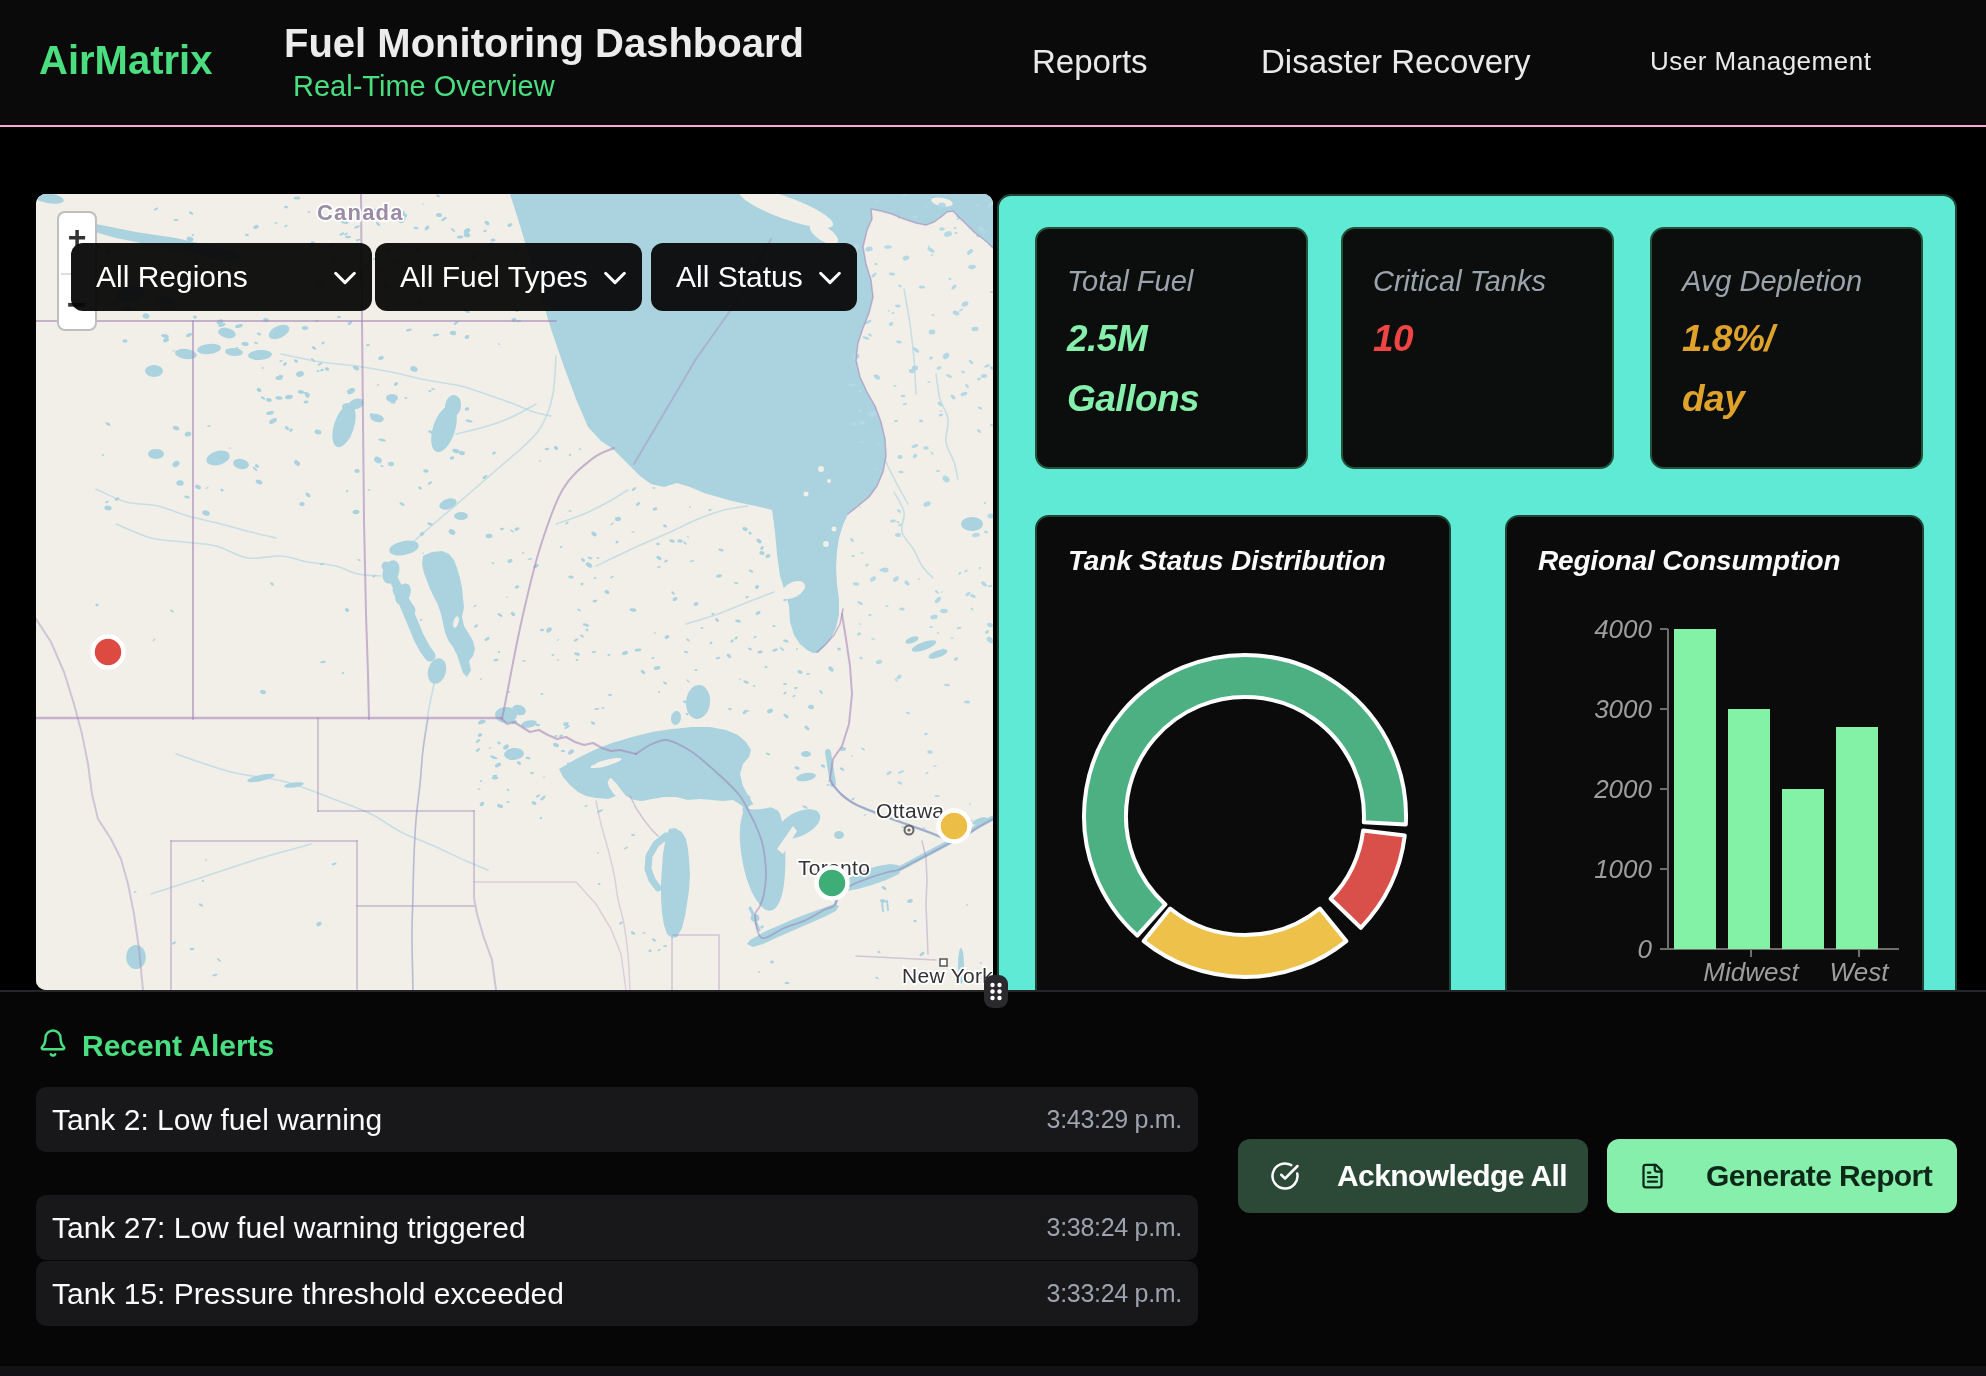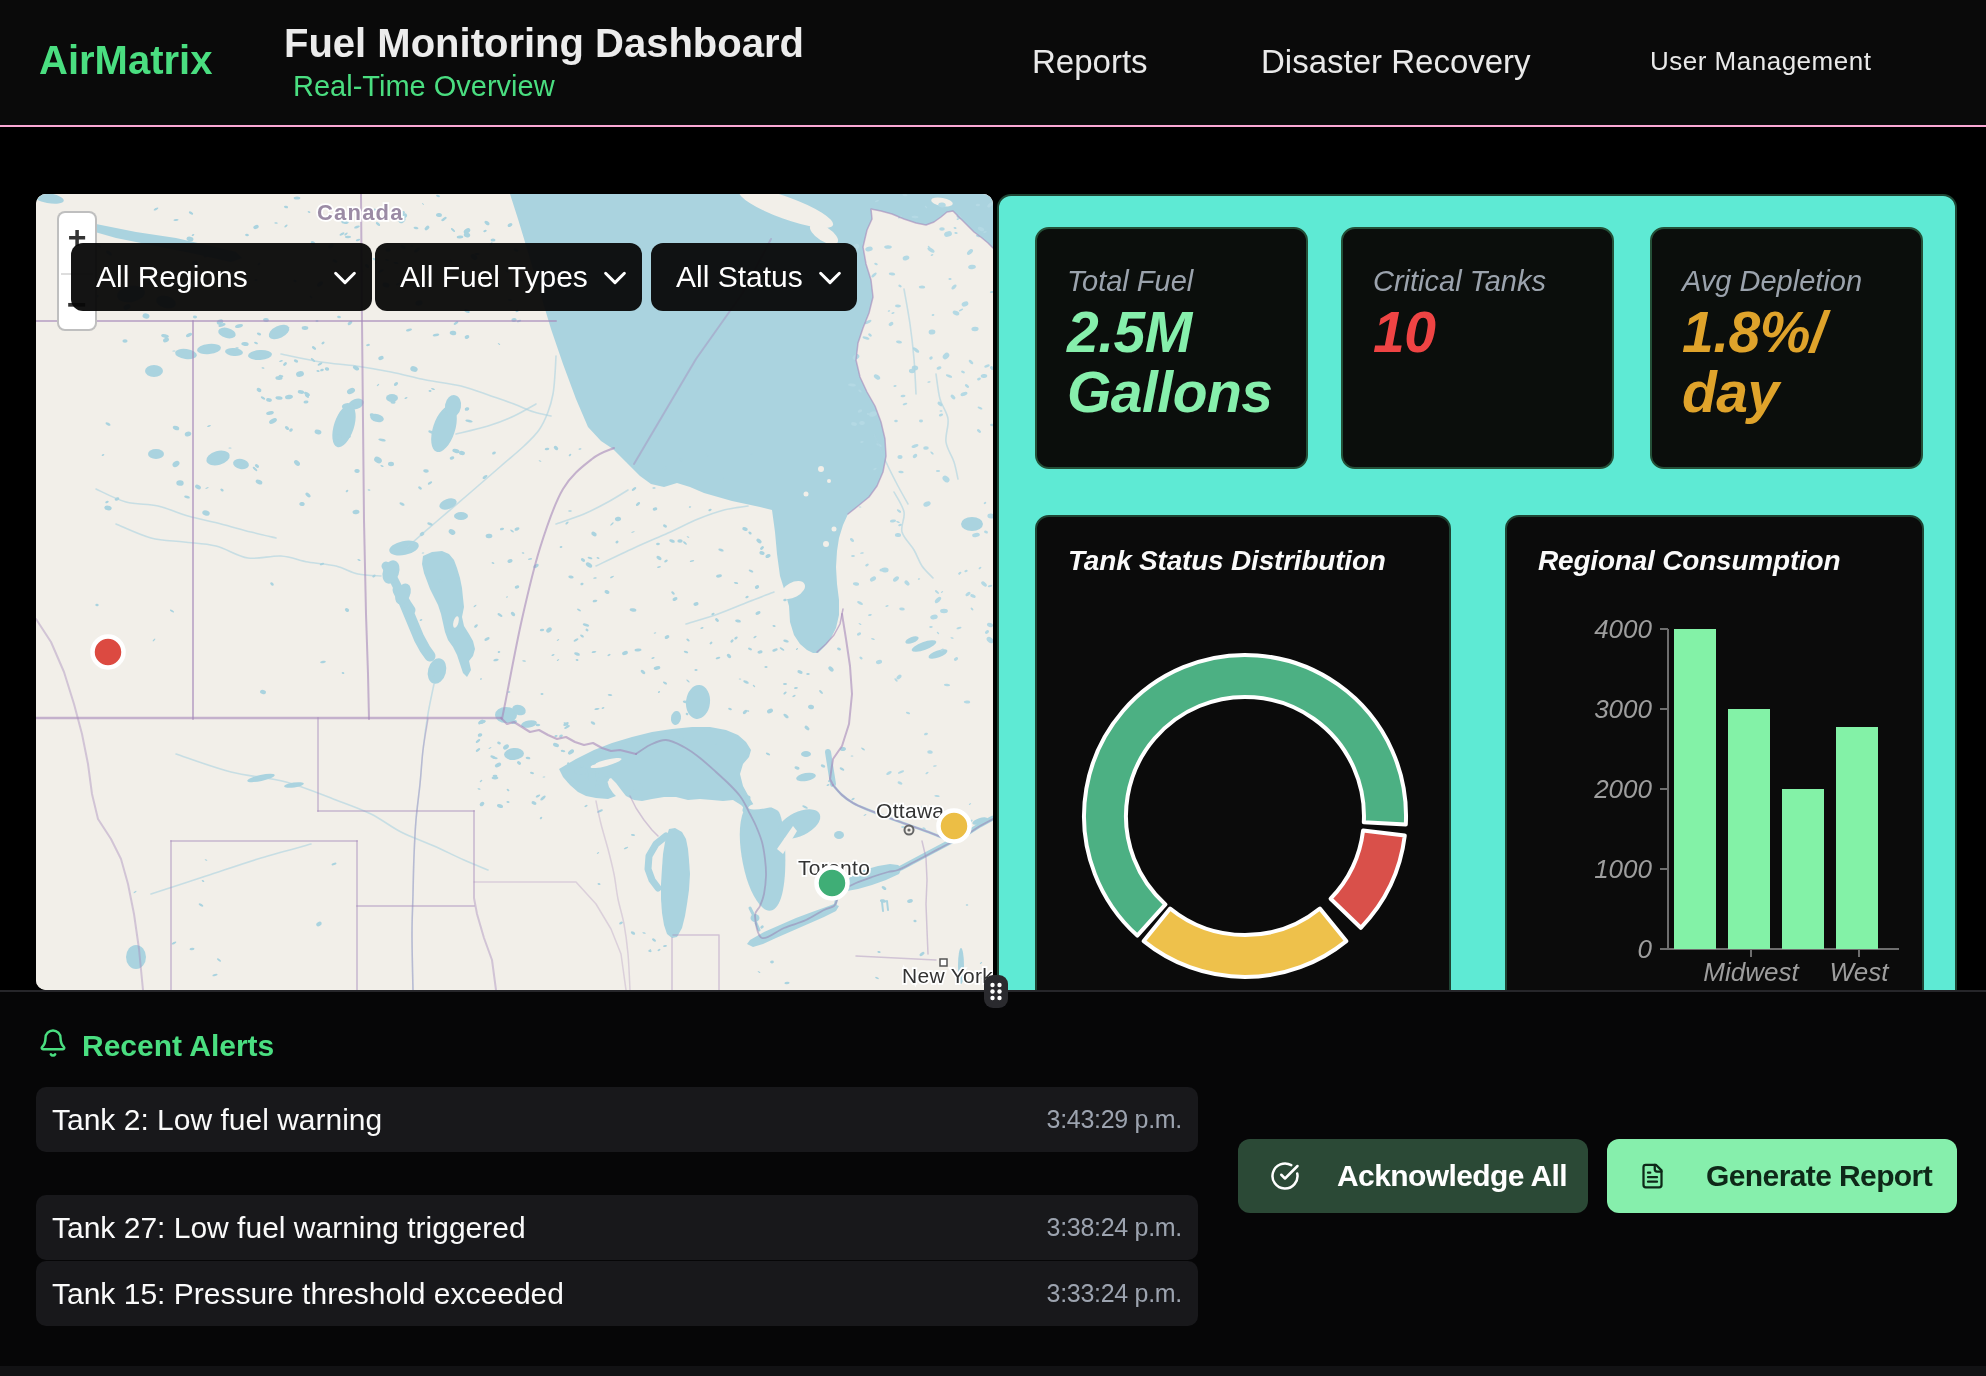--- a/index.html
+++ b/index.html
@@ -17,21 +17,21 @@
 .zoomctl { position:absolute; left:21px; top:17px; width:40px; height:120px; background:#fff; border:2px solid rgba(0,0,0,0.25); border-radius:8px; }
 .zoomctl .plus { position:absolute; top:4px; left:0; width:36px; height:40px; color:#333; font-size:32px; font-weight:bold; text-align:center; line-height:40px; }
 .zoomctl .minus { position:absolute; top:72px; left:0; width:36px; height:40px; color:#333; font-size:34px; font-weight:bold; text-align:center; line-height:38px; }
 .dd { position:absolute; top:49px; height:68px; background:rgba(7,7,7,0.95); border-radius:12px; color:#fff; font-size:30px; line-height:68px; }
 .dd .lb { position:absolute; left:25px; top:0; }
 .dd svg { position:absolute; right:12px; top:19px; }
 
 .panel { position:absolute; left:997px; top:0; width:960px; height:830px; background:#5eead4; border:2px solid #1e4534; border-radius:14px;font-style:italic; }
 .stat { position:absolute; top:31px; width:273px; height:242px; background:#0b0e0c; border:2px solid #245038; border-radius:14px; padding:38px 28px 0 30px; }
 .stat .lbl { font-size:29px; color:#9ba3ad; line-height:29px; }
-.stat .val { margin-top:6px; font-size:57px; font-weight:bold; line-height:60px; letter-spacing:-0.5px; }
+.stat .val { margin-top:13px; font-size:37px; font-weight:bold; line-height:60px; letter-spacing:-0.5px; }
 .chartcard { position:absolute; top:319px; height:560px; background:#0b0b0b; border:2px solid #1e4534; border-radius:14px; }
 .chartcard .ct { position:absolute; left:31px; top:28px; font-size:28px; font-weight:bold; color:#fafafa; letter-spacing:-0.2px; }
 
 .grip { position:absolute; left:984px; top:975px; z-index:30; width:24px; height:33px; background:#2a2a2e; border-radius:9px; }
 
 .alerts { position:absolute; top:990px; left:0; width:1986px; height:476px; background:#060607; border-top:2px solid #26262a; }
 .ra-title { position:absolute; left:82px; top:39px; font-size:30px; font-weight:bold; color:#4ade80; line-height:30px; }
 .bell { position:absolute; left:38px; top:36px; }
 .row { position:absolute; left:36px; width:1162px; height:65px; background:#18181b; border-radius:10px; font-size:30px; color:#fafafa; line-height:65px; }
 .row .rt { position:absolute; left:16px; }

